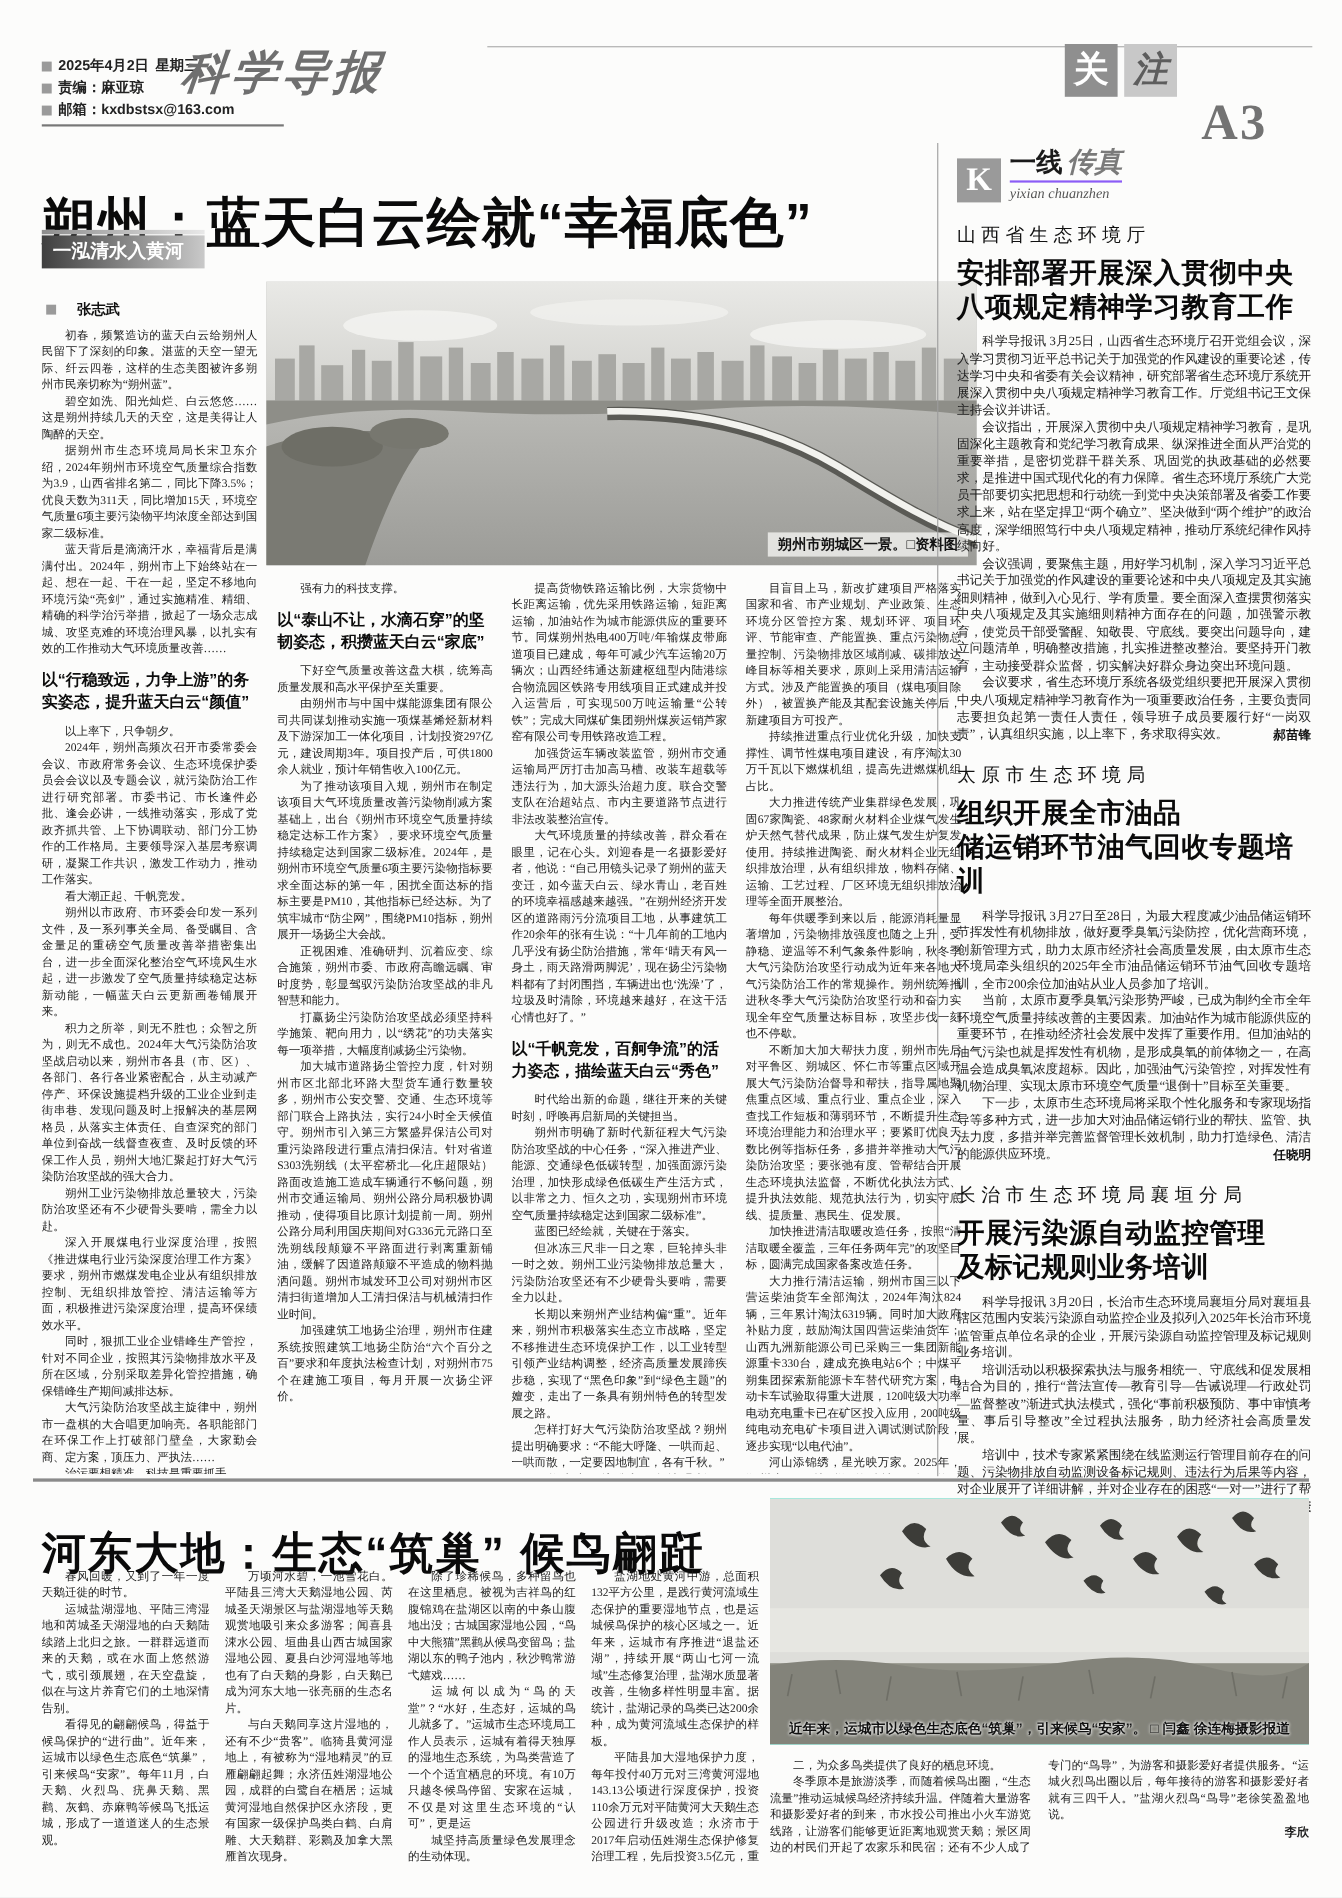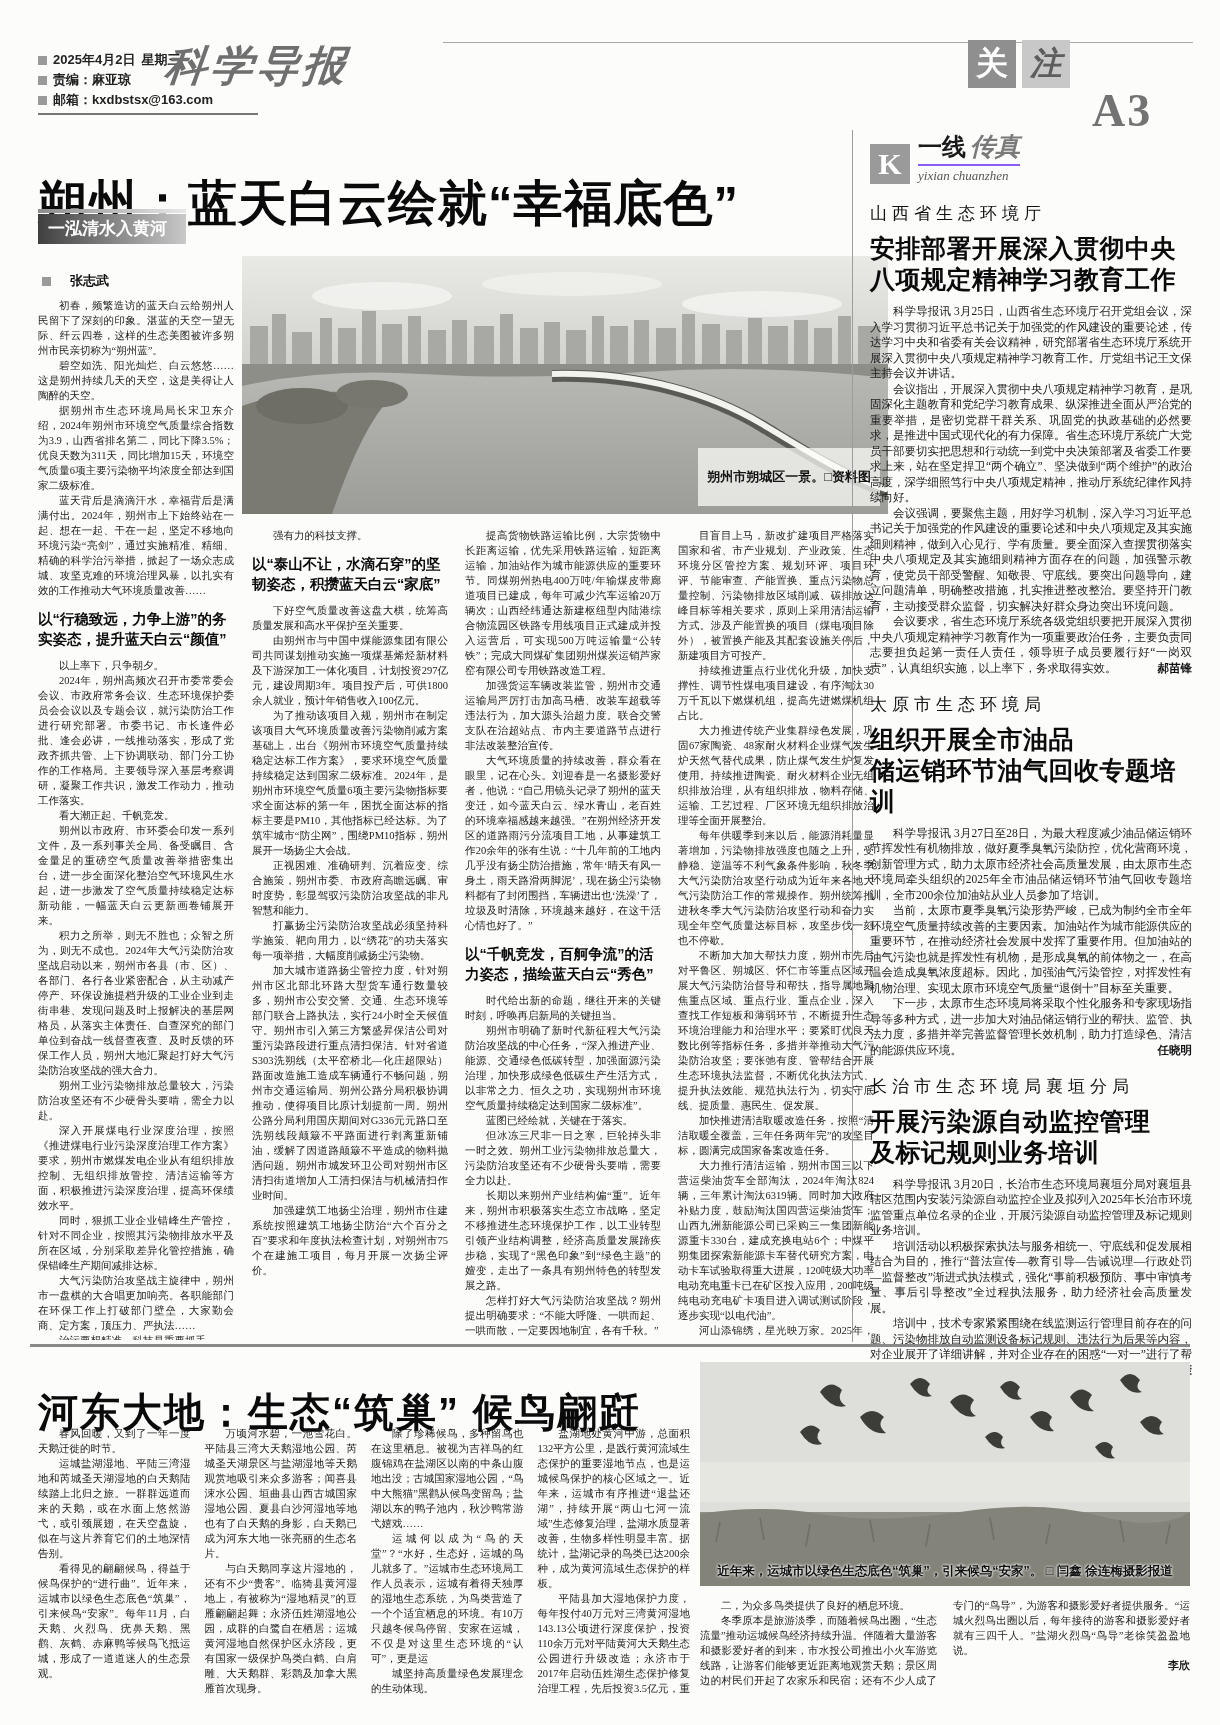--- a/index.html
+++ b/index.html
@@ -25,21 +25,21 @@
   .kicker{position:absolute;left:38px;top:214px;width:148px;height:30px;color:#fff;
           font-family:"Liberation Sans",sans-serif;font-weight:bold;font-size:17px;line-height:30px;
           padding-left:10px;box-sizing:border-box;}
   .kicker::before{content:"";position:absolute;left:0;top:-5px;width:100%;height:4px;
           background:linear-gradient(90deg,#8d8d8d,#e8e8e8);}
   .byline{position:absolute;left:42px;top:272px;font-family:"Liberation Sans",sans-serif;
           font-size:13px;font-weight:bold;display:flex;align-items:center;gap:19px;color:#111;}
   .photo{position:absolute;left:242px;top:256px;width:646px;height:258px;overflow:hidden;background:#cfcfcc;}
   .photo svg{display:block;}
   .photo-cap{position:absolute;right:8px;bottom:8px;background:rgba(252,252,250,.72);color:#141414;
-             font-family:"Liberation Sans",sans-serif;font-weight:bold;font-size:13px;padding:20px 9px;}
+             font-family:"Liberation Sans",sans-serif;font-weight:bold;font-size:13px;padding:2px 9px;}
   .main-col{position:absolute;width:196px;overflow:hidden;}
   .main-col .para{font-size:10.5px;line-height:15px;}
   #col1{left:38px;top:298px;height:1042px;}
   #col2{left:252px;top:528px;height:812px;}
   #col3{left:465px;top:528px;height:812px;}
   #col4{left:678px;top:528px;height:812px;}
   .para{margin:0;text-indent:2em;text-align:justify;color:#1c1c1c;}
   .subhead{font-family:"Liberation Sans","DejaVu Sans",sans-serif;font-weight:900;font-size:14.5px;
            line-height:20px;margin:11px 0 9px;color:#0c0c0c;text-indent:0;text-align:left;}
   

